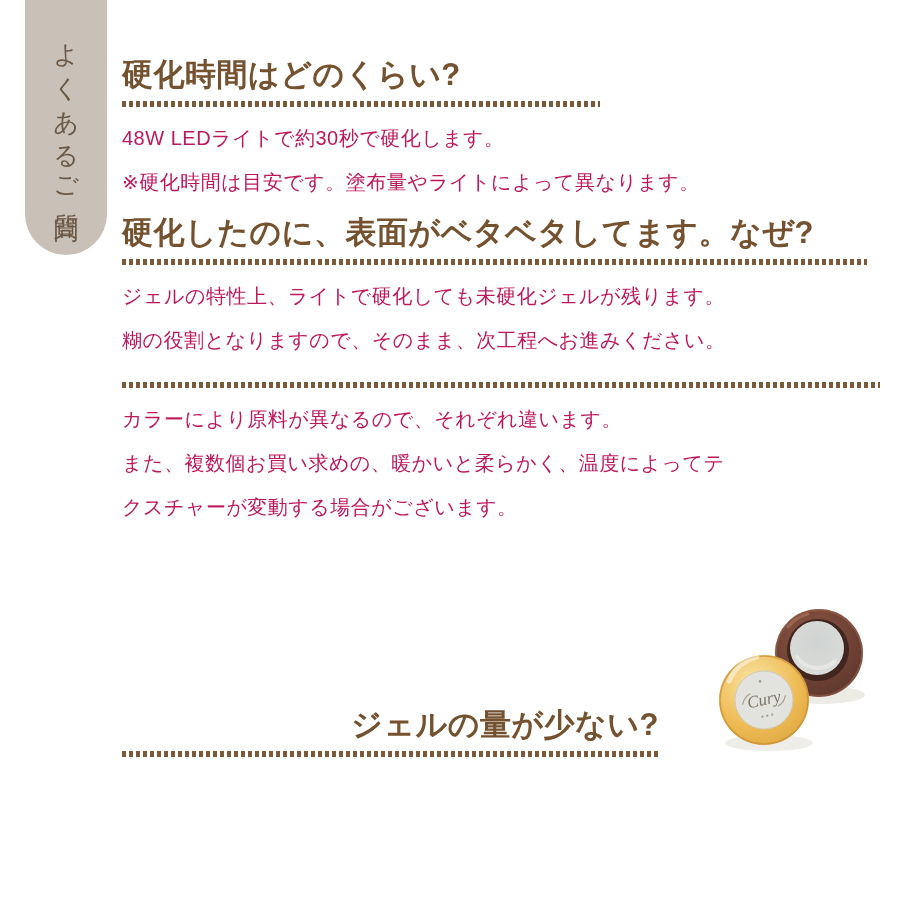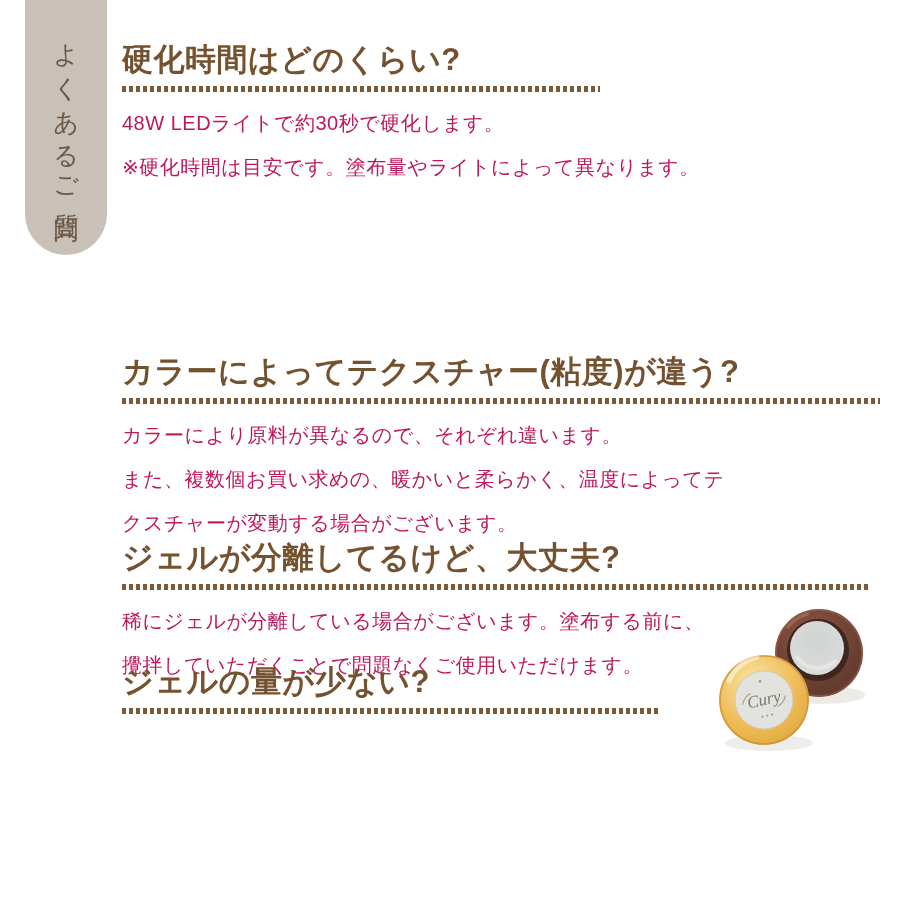--- a/index.html
+++ b/index.html
@@ -64,37 +64,37 @@
     font-size: 20px;
     line-height: 44px;
     color: #be185d;
     letter-spacing: 0.5px;
     white-space: pre-line;
   }
   #sec1 { top: 44px; }
   #sec2 { top: 202px; }
   #sec3 { top: 356px; }
   #sec4 { top: 542px; }
-  #sec5 { top: 666px; }
+  #sec5 { top: 694px; text-align: center; }
   #sec1 .faq-rule { width: 478px; }
   #sec2 .faq-rule { width: 745px; }
   #sec3 .faq-rule { width: 758px; }
   #sec4 .faq-rule { width: 748px; }
   #sec5 .faq-rule { width: 538px; }
 
   
   .product-photo {
     position: absolute;
     left: 693px;
     top: 583px;
     width: 190px;
     height: 190px;
     z-index: 0;
   }
-  .faq-section { z-index: 1; }
+  .faq-section { z-index: 1; margin-top: 15px; }
   .label-script {
     font-family: "Liberation Serif", "DejaVu Serif", serif;
     font-style: italic;
     font-size: 17px;
     fill: #7e7669;
   }
 </style>
 </head>
 <body>
 
@@ -104,35 +104,34 @@
     <span>よくあるご質問</span>
   </div>
 
   <section class="faq-section" id="sec1">
     <h2 class="faq-q">硬化時間はどのくらい?</h2>
     <div class="faq-rule"></div>
     <p class="faq-a">48W LEDライトで約30秒で硬化します。
 ※硬化時間は目安です。塗布量やライトによって異なります。</p>
   </section>
 
+  <section class="faq-section" id="sec2">
+    <h2 class="faq-q">硬化したのに、表面がベタベタしてます。なぜ?</h2>
+    <div class="faq-rule"></div>
+    <p class="faq-a">ジェルの特性上、ライトで硬化しても未硬化ジェルが残ります。
+糊の役割となりますので、そのまま、次工程へお進みください。</p>
+  </section>
 
   <section class="faq-section" id="sec3">
-    <h2 class="faq-q">カラーによってテクスチャー(粘度)が違う?</h2>
     <div class="faq-rule"></div>
     <p class="faq-a">カラーにより原料が異なるので、それぞれ違います。
 また、複数個お買い求めの、暖かいと柔らかく、温度によってテ
 クスチャーが変動する場合がございます。</p>
   </section>
 
-  <section class="faq-section" id="sec4">
-    <h2 class="faq-q">ジェルが分離してるけど、大丈夫?</h2>
-    <div class="faq-rule"></div>
-    <p class="faq-a">稀にジェルが分離している場合がございます。塗布する前に、
-攪拌していただくことで問題なくご使用いただけます。</p>
-  </section>
 
   <section class="faq-section" id="sec5">
     <h2 class="faq-q">ジェルの量が少ない?</h2>
     <div class="faq-rule"></div>
   </section>
 
   <svg class="product-photo" viewBox="0 0 190 190" aria-hidden="true">
     <defs>
       <radialGradient id="jarBody" cx="0.42" cy="0.32" r="0.85">
         <stop offset="0%" stop-color="#8e5644"></stop>

